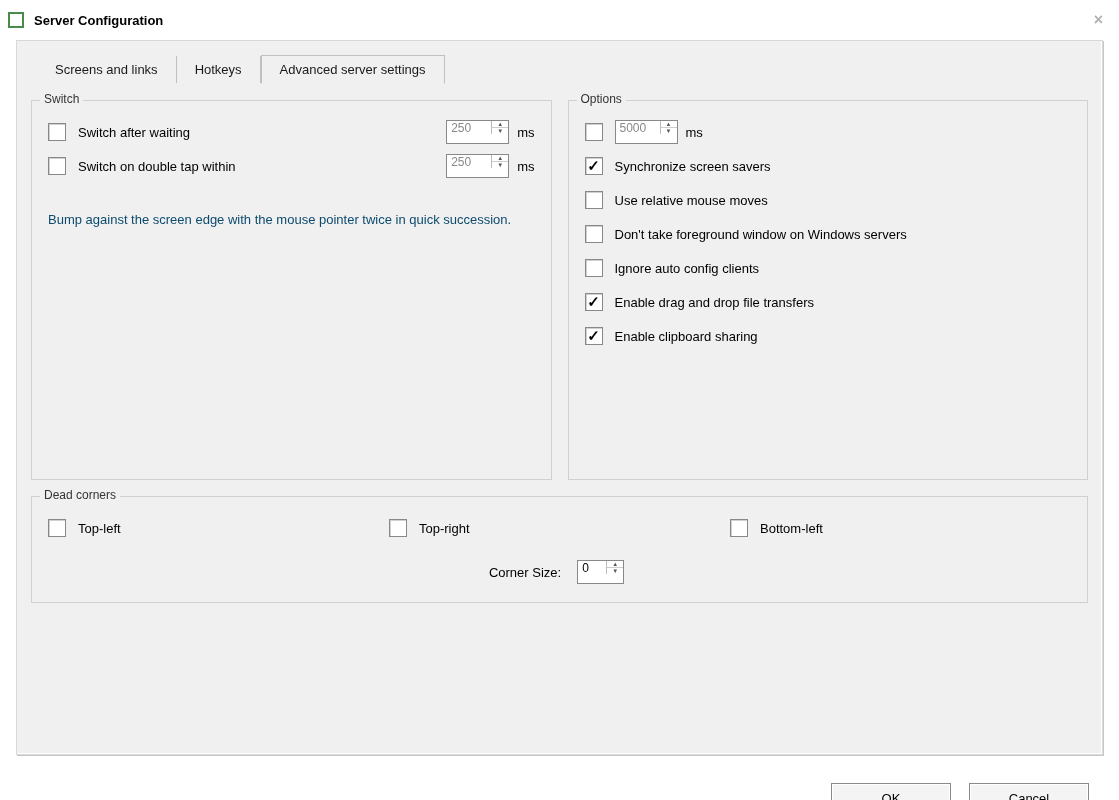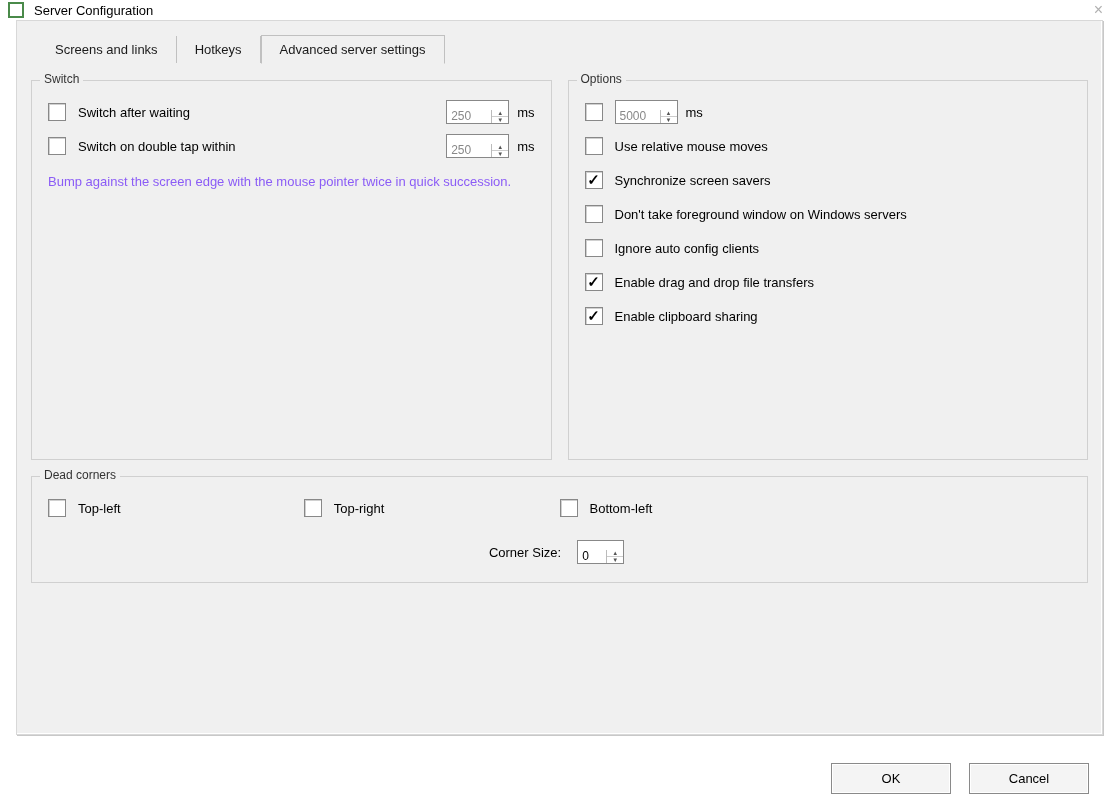--- a/index.html
+++ b/index.html
@@ -16,25 +16,26 @@
     width: 1119px;
     height: 800px;
     background: #ffffff;
     font-family: "Segoe UI", Tahoma, sans-serif;
     font-size: 13px;
     color: var(--text);
     overflow: hidden;
   }
   
   .titlebar {
-    height: 20px;
+    height: 40px;
     display: flex;
     align-items: center;
     padding: 0 8px;
     background: #ffffff;
+    font-weight: bold;
   }
   .titlebar .app-icon {
     width: 16px; height: 16px;
     border: 2px solid #4a8a4a;
     background: #ffffff;
     margin-right: 10px;
     position: relative;
   }
   .titlebar .title { font-size: 13px; }
   .titlebar .spacer { flex: 1; }
@@ -136,21 +137,21 @@
     font-size: 15px;
     position: relative;
     top: -1px;
   }
   .field-label {
     flex: 1;
     font-size: 13px;
   }
   .spinbox {
     display: inline-flex;
-    align-items: flex-end;
+    align-items: flex-start;
     border: 1px solid #888;
     background: #fff;
     height: 24px;
     margin-right: 6px;
   }
   .spinbox input {
     width: 44px;
     border: none;
     background: transparent;
     font-size: 12px;
@@ -172,29 +173,29 @@
     justify-content: center;
     font-size: 6px;
     color: #555;
     cursor: default;
   }
   .spin-btns span:first-child { border-bottom: 1px solid #ccc; }
   .unit { font-size: 13px; margin-left: 2px; text-align: center; }
 
   .hint {
     font-size: 13px;
-    color: #8b5cf6;
-    margin-top: 10px;
+    color: #0c4a6e;
+    margin-top: 28px;
     line-height: 1.4;
   }
 
   
   .corners-grid {
     display: grid;
-    grid-template-columns: 1fr 1fr 1fr 1fr;
+    grid-template-columns: 1fr 1fr 1fr;
     row-gap: 22px;
   }
   .corner-size-row {
     display: flex;
     justify-content: center;
     align-items: center;
     margin-top: 15px;
     gap: 16px;
   }
   .bottom-buttons {
@@ -286,26 +287,26 @@
           <input readonly="" value="5000" style="">
           <span class="spin-btns">
             <span>▲</span>
             <span>▼</span>
           </span>
         </span>
         <span class="unit">ms</span>
       </div>
 
       <div class="field-row">
-        <span class="checkbox"></span>
-        <span class="field-label">Use relative mouse moves</span>
-      </div>
-      <div class="field-row">
         <span class="checkbox checked"></span>
         <span class="field-label">Synchronize screen savers</span>
+      </div>
+      <div class="field-row">
+        <span class="checkbox"></span>
+        <span class="field-label">Use relative mouse moves</span>
       </div>
       <div class="field-row">
         <span class="checkbox"></span>
         <span class="field-label">Don't take foreground window on Windows servers</span>
       </div>
       <div class="field-row">
         <span class="checkbox"></span>
         <span class="field-label">Ignore auto config clients</span>
       </div>
       <div class="field-row">

